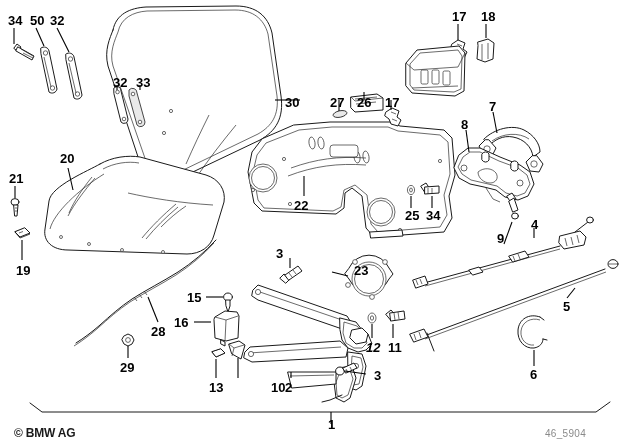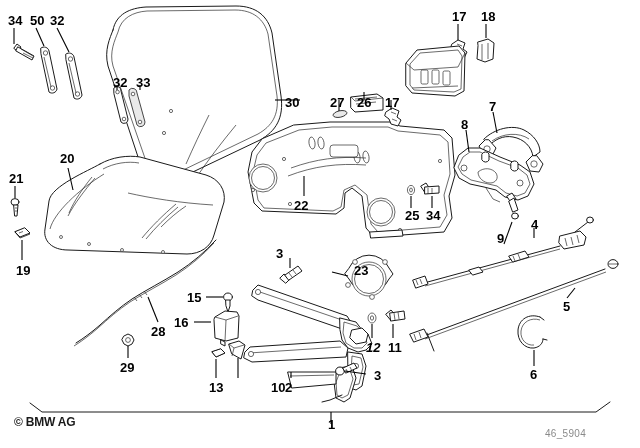--- a/index.html
+++ b/index.html
@@ -16,21 +16,21 @@
     position:absolute;
     font-family:"Liberation Sans", sans-serif;
     font-weight:bold;
     font-size:13px;
     line-height:13px;
     color:#000;
     white-space:nowrap;
     user-select:none;
   }
   .footer-left{
-    position:absolute;left:14px;top:415px;
+    position:absolute;left:14px;top:426px;
     font-family:"Liberation Sans", sans-serif;
     font-weight:bold;font-size:12px;color:#1a1a1a;
     letter-spacing:-0.2px;
   }
   .footer-right{
     position:absolute;left:545px;top:428px;
     font-family:"Liberation Sans", sans-serif;
     font-weight:normal;font-size:10px;color:#8a8a8a;
     letter-spacing:0.3px;
   }

